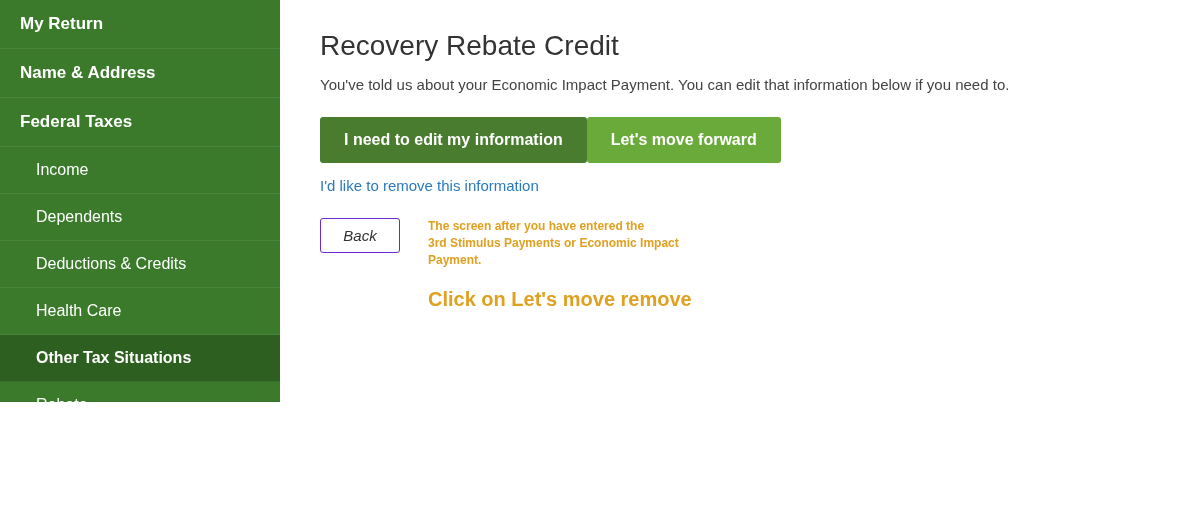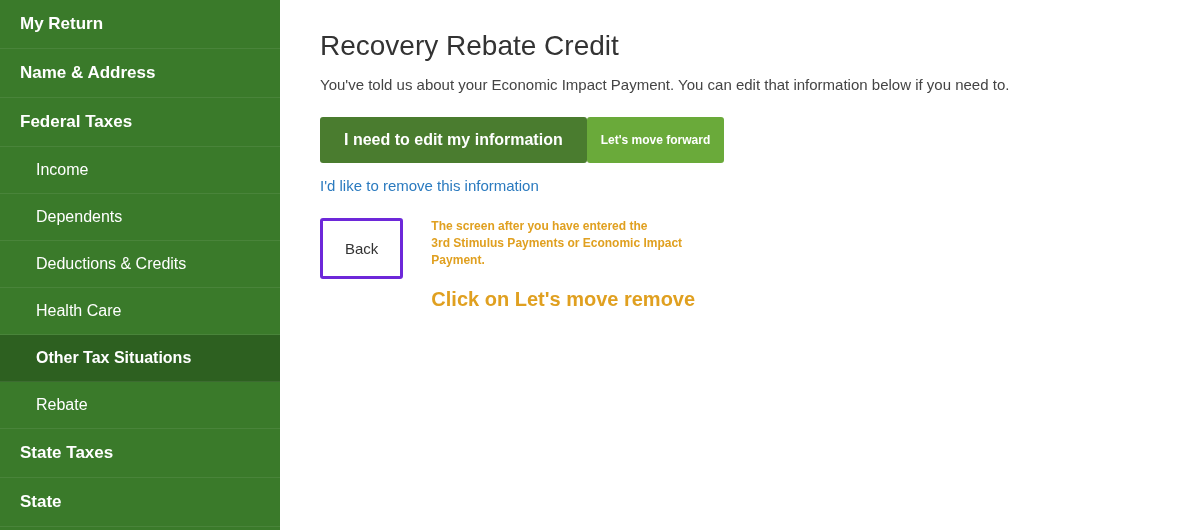--- a/index.html
+++ b/index.html
@@ -13,21 +13,21 @@
     }
 
     
     #sidebar {
       width: 280px;
       min-width: 280px;
       background-color: #3a7a2a;
       color: #fff;
       display: flex;
       flex-direction: column;
-      height: 530px;
+      height: 402px;
     }
 
     .sidebar-item {
       padding: 14px 20px;
       font-size: 17px;
       cursor: pointer;
       color: #fff;
       border-bottom: 1px solid rgba(255,255,255,0.08);
     }
 
@@ -80,22 +80,22 @@
       font-size: 16px;
       font-weight: bold;
       cursor: pointer;
       border-radius: 3px;
     }
 
     .btn-secondary {
       background-color: #6aaa3a;
       color: #fff;
       border: none;
-      padding: 14px 14px;
-      font-size: 12px;
+      padding: 14px 24px;
+      font-size: 16px;
       font-weight: bold;
       cursor: pointer;
       border-radius: 3px;
     }
 
     .remove-link {
       color: #2a7abf;
       font-size: 15px;
       text-decoration: none;
       cursor: pointer;
@@ -105,27 +105,28 @@
 
     .back-row {
       display: flex;
       align-items: flex-start;
       gap: 28px;
       margin-bottom: 16px;
     }
 
     .btn-back {
       background: #fff;
-      border: 3px solid #6d28d9;
-      padding: 19px 22px;
+      border: 1px solid #6d28d9;
+      padding: 8px 22px;
       font-size: 15px;
       cursor: pointer;
       border-radius: 3px;
       color: #333;
       min-width: 80px;
+      font-style: italic;
     }
 
     .annotation-text {
       color: #e0a020;
       font-size: 12px;
       font-weight: bold;
       line-height: 1.45;
       max-width: 550px;
     }
 

